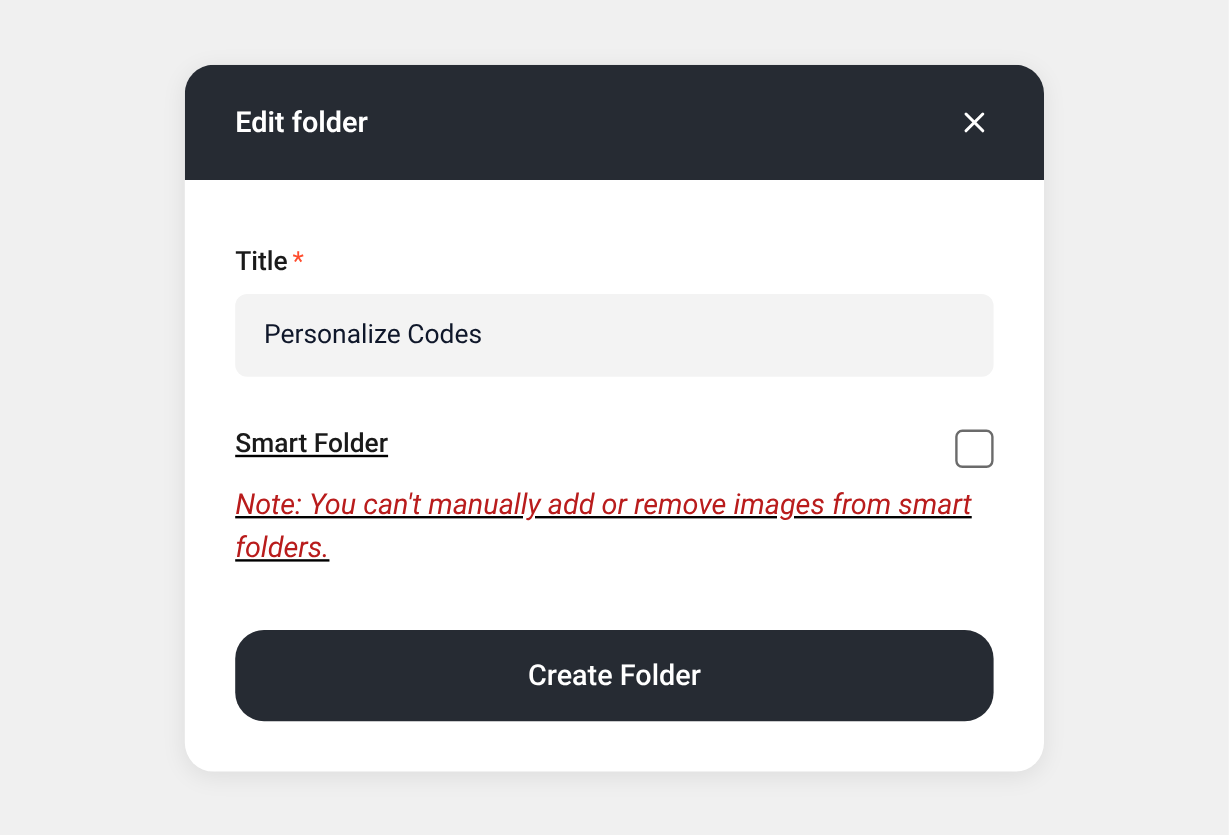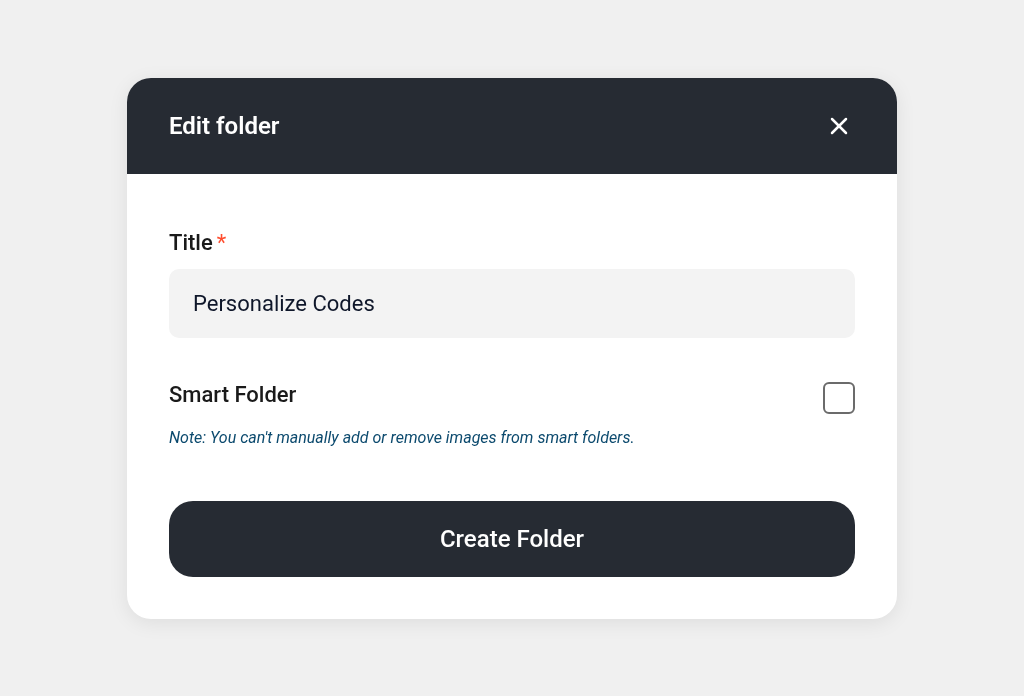--- a/index.html
+++ b/index.html
@@ -13,21 +13,21 @@
       background: #f0f0f0;
       width: 1024px;
       height: 696px;
       display: flex;
       align-items: center;
       justify-content: center;
       padding: 40px;
     }
     
     .modal {
-      width: 770px;
+      width: 716px;
       background: #ffffff;
       border-radius: 24px;
       overflow: hidden;
       box-shadow: 0 4px 20px rgba(0,0,0,0.08);
     }
     
     .modal-header {
       background: #262b33;
       padding: 32px 42px;
       display: flex;
@@ -88,20 +88,21 @@
       font-size: 22px;
       background: #f3f3f3;
       border: none;
       border-radius: 10px;
       color: #0f172a;
       font-family: inherit;
     }
     
     .smart-folder-section {
       margin-bottom: 51px;
+      text-decoration: underline;
     }
     
     .smart-folder-header {
       display: flex;
       justify-content: space-between;
       align-items: flex-start;
       margin-bottom: 12px;
     }
     
     .smart-folder-label {
@@ -127,22 +128,22 @@
     }
     
     .description-text {
       font-size: 20px;
       color: #4a4a4a;
       line-height: 1.5;
       margin-bottom: 4px;
     }
     
     .note-text {
-      font-size: 16px;
-      color: #0c4a6e;
+      font-size: 24px;
+      color: #b91c1c;
       font-style: italic;
       line-height: 1.5;
     }
     
     .submit-button {
       width: 100%;
       padding: 24px;
       background: #262b33;
       color: #ffffff;
       border: none;

